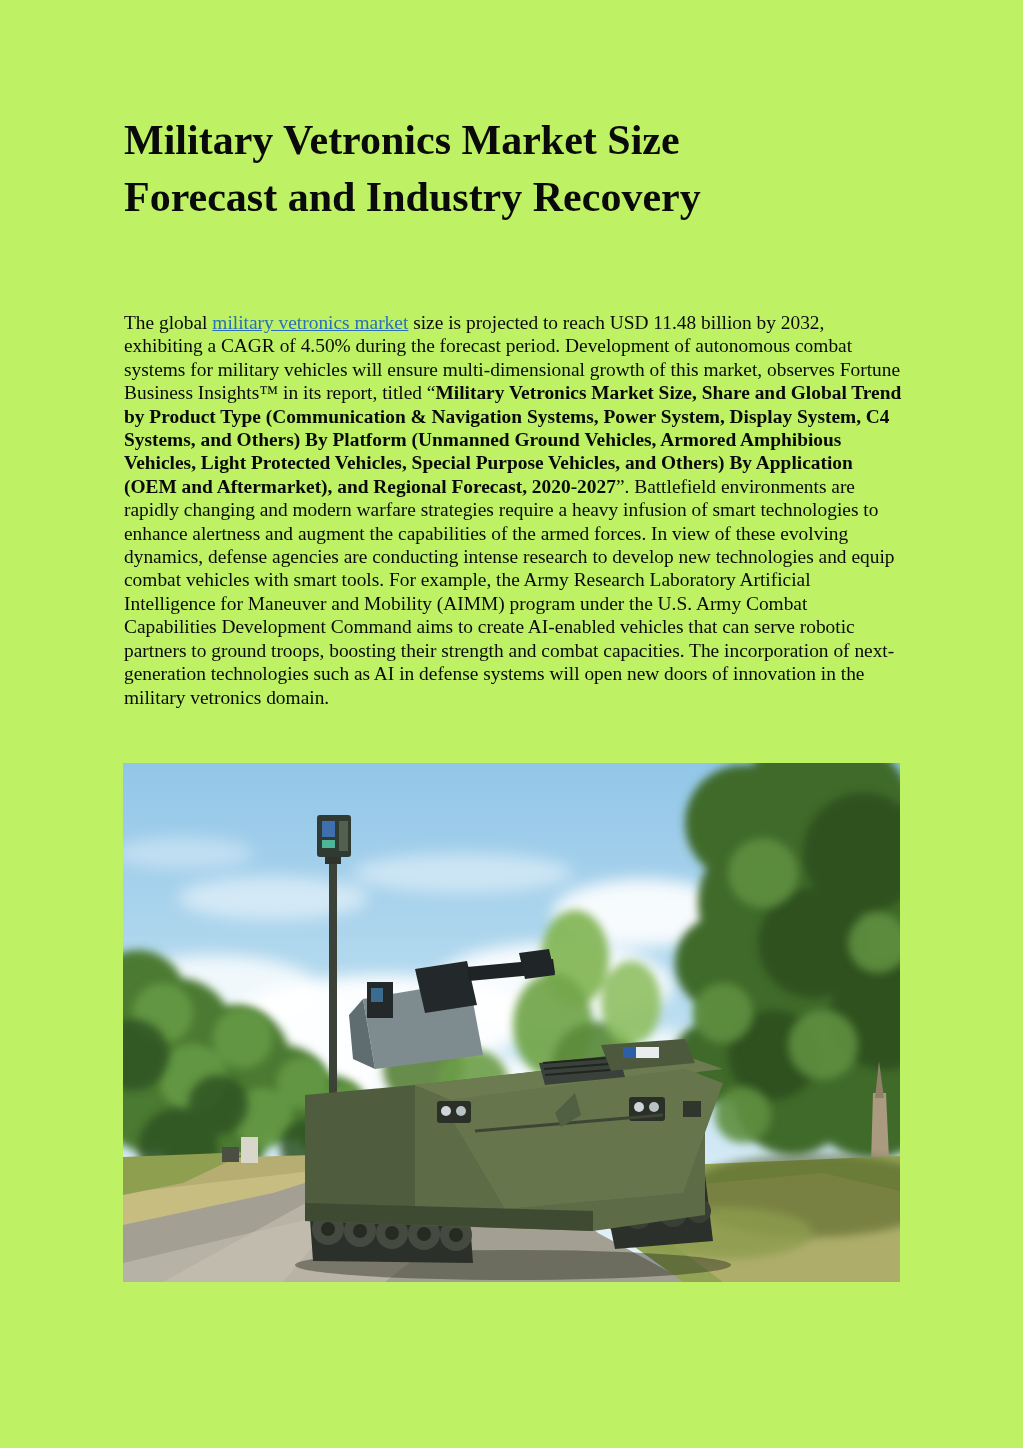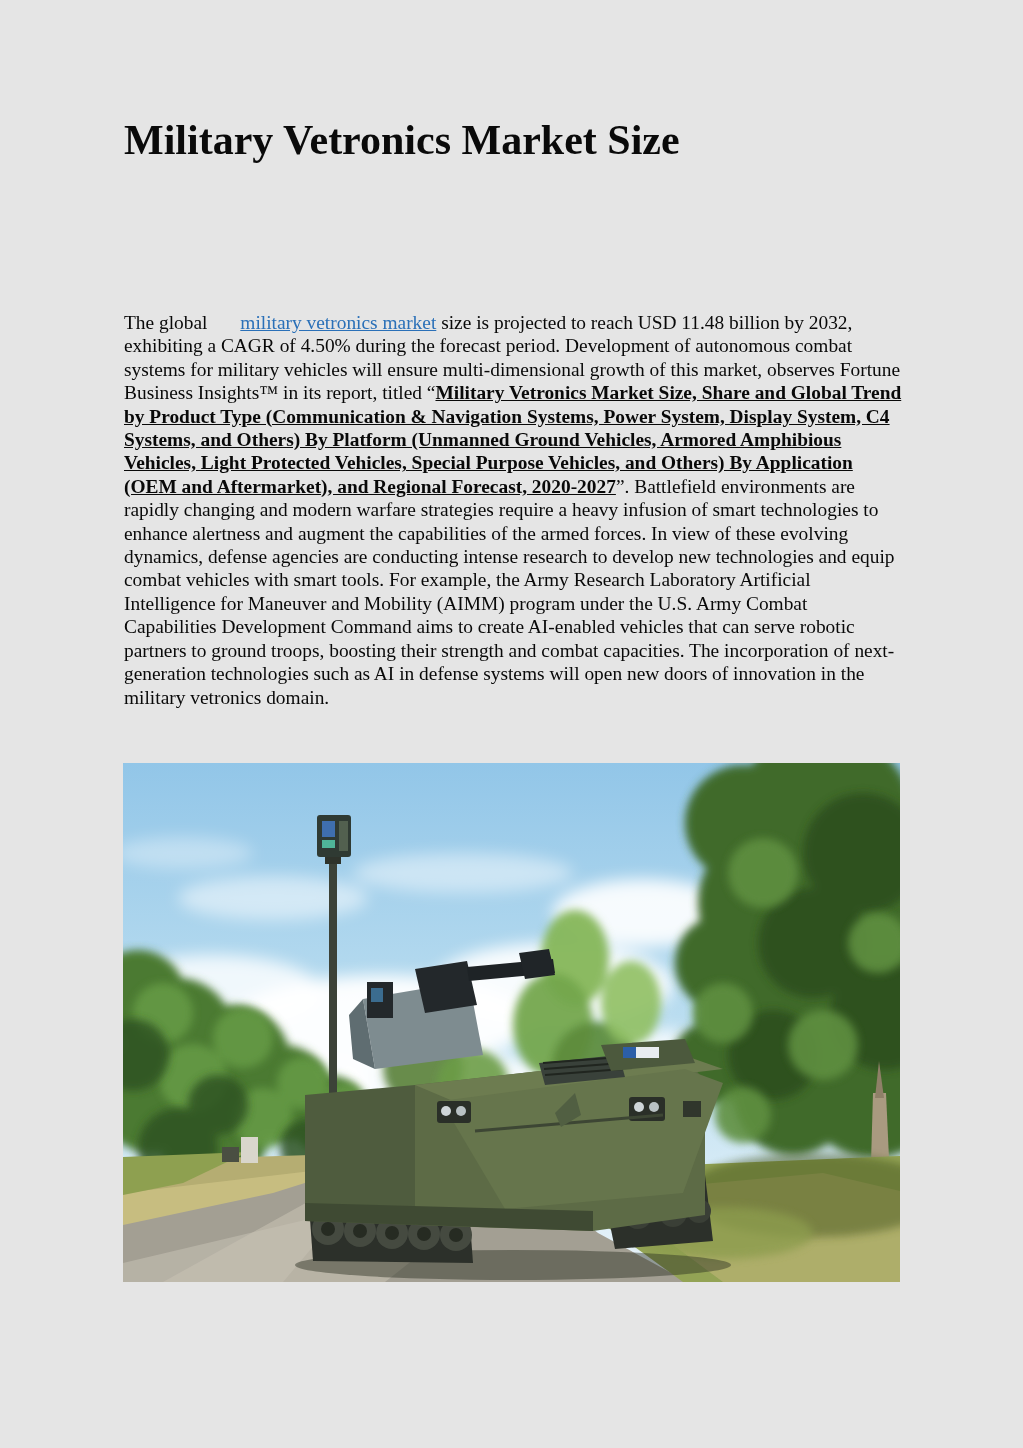--- a/index.html
+++ b/index.html
@@ -1,49 +1,50 @@
 <!DOCTYPE html>
 <html><head>
 <meta charset="utf-8">
 <style>
   * { margin:0; padding:0; box-sizing:border-box; }
   html, body { background:#ffffff; }
   .page {
     position:relative;
     width:1023px; height:1448px;
     margin:0 auto;
-    background:#e5e5e5;
+    background:#bef264;
     font-family:"Liberation Serif","DejaVu Serif",serif;
     color:#000000;
     overflow:hidden;
   }
   .title {
     position:absolute; left:124px; top:112px; width:792px;
     font-size:42px; line-height:57px; font-weight:700; color:#0a0a0a;
   }
   .body-text {
     position:absolute; left:124px; top:311px; width:780px;
     font-size:19.4px; line-height:23.4px; color:#090909;
     text-align:left;
   }
-  .body-text a { color:#2a70b8; text-decoration:underline; cursor:pointer;margin-left:28px; }
-  .body-text b { font-weight:700;text-decoration:underline; }
+  .body-text a { color:#2a70b8; text-decoration:underline; cursor:pointer; }
+  .body-text b { font-weight:700; }
   .photo {
     position:absolute; left:123px; top:763px; width:777px; height:519px;
     overflow:hidden; background:#bfe0f1;
   }
   .photo svg { display:block; }
 </style>
 </head>
 <body>
 
 <main class="page">
 
   <h1 class="title">
     <div>Military Vetronics Market Size</div>
+    <div>Forecast and Industry Recovery</div>
   </h1>
 
   <p class="body-text"><span>The global </span><a href="#">military vetronics market</a><span> size is projected to reach USD 11.48 billion by 2032, exhibiting a CAGR of 4.50% during the forecast period. Development of autonomous combat systems for military vehicles will ensure multi-dimensional growth of this market, observes Fortune Business Insights™ in its report, titled “</span><b>Military Vetronics Market Size, Share and Global Trend by Product Type (Communication &amp; Navigation Systems, Power System, Display System, C4 Systems, and Others) By Platform (Unmanned Ground Vehicles, Armored Amphibious Vehicles, Light Protected Vehicles, Special Purpose Vehicles, and Others) By Application (OEM and Aftermarket), and Regional Forecast, 2020-2027</b><span>”. Battlefield environments are rapidly changing and modern warfare strategies require a heavy infusion of smart technologies to enhance alertness and augment the capabilities of the armed forces. In view of these evolving dynamics, defense agencies are conducting intense research to develop new technologies and equip combat vehicles with smart tools. For example, the Army Research Laboratory Artificial Intelligence for Maneuver and Mobility (AIMM) program under the U.S. Army Combat Capabilities Development Command aims to create AI-enabled vehicles that can serve robotic partners to ground troops, boosting their strength and combat capacities. The incorporation of next-generation technologies such as AI in defense systems will open new doors of innovation in the military vetronics domain.</span></p>
 
   <figure class="photo" title="Green tracked armored military vehicle with raised sensor mast driving on a rural paved road between trees under a blue sky with clouds">
     <svg viewBox="0 0 777 519" width="777" height="519" preserveAspectRatio="none" xmlns="http://www.w3.org/2000/svg">
       <defs>
         <linearGradient id="sky" x1="0" y1="0" x2="0" y2="1">
           <stop offset="0" stop-color="#92c6e8"></stop>
           <stop offset="0.55" stop-color="#bfe0f1"></stop>

